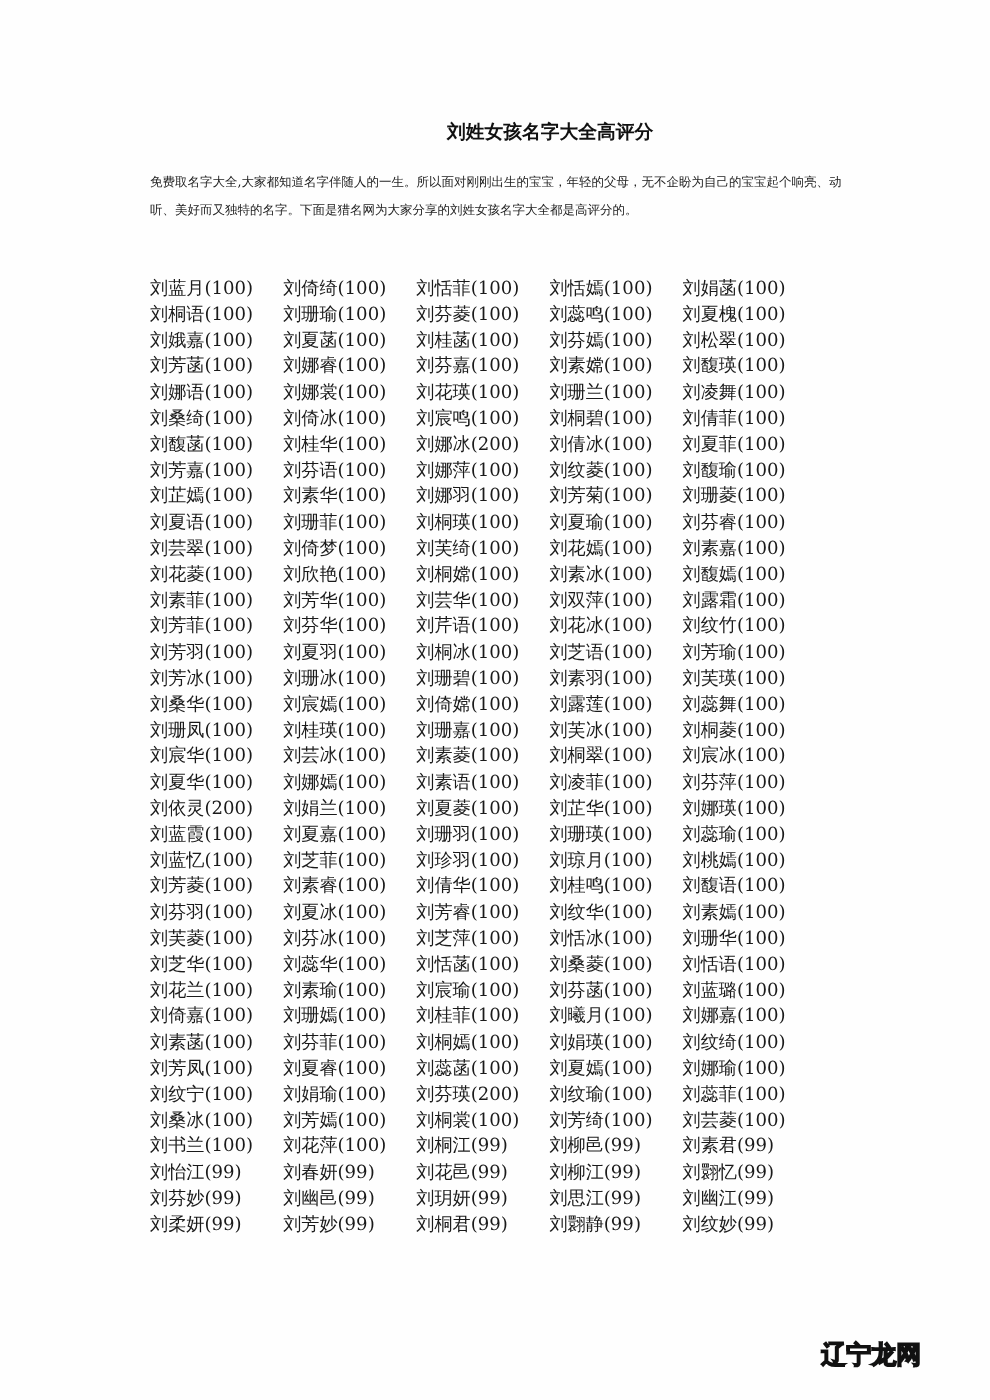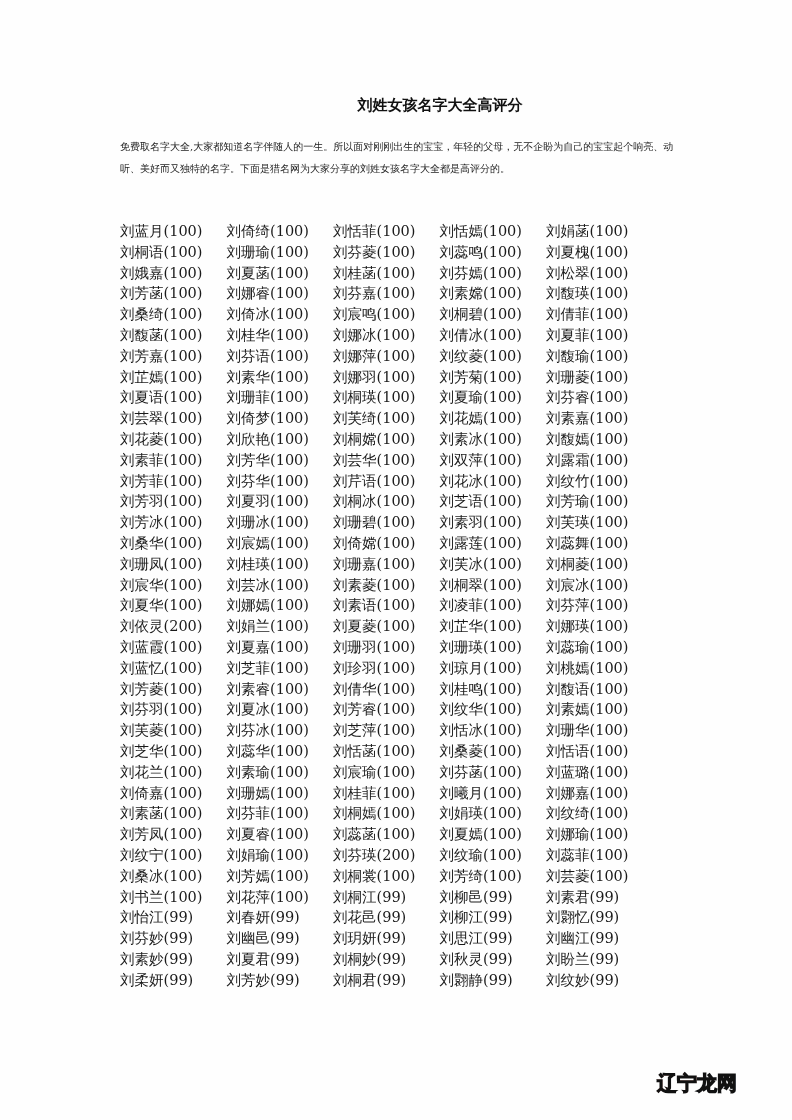--- a/index.html
+++ b/index.html
@@ -46,30 +46,37 @@
       <div class="cell">刘松翠(100)</div>
     </div>
     <div class="row">
       <div class="cell">刘芳菡(100)</div>
       <div class="cell">刘娜睿(100)</div>
       <div class="cell">刘芬嘉(100)</div>
       <div class="cell">刘素嫦(100)</div>
       <div class="cell">刘馥瑛(100)</div>
     </div>
     <div class="row">
+      <div class="cell">刘娜语(100)</div>
+      <div class="cell">刘娜裳(100)</div>
+      <div class="cell">刘花瑛(100)</div>
+      <div class="cell">刘珊兰(100)</div>
+      <div class="cell">刘凌舞(100)</div>
+    </div>
+    <div class="row">
       <div class="cell">刘桑绮(100)</div>
       <div class="cell">刘倚冰(100)</div>
       <div class="cell">刘宸鸣(100)</div>
       <div class="cell">刘桐碧(100)</div>
       <div class="cell">刘倩菲(100)</div>
     </div>
     <div class="row">
       <div class="cell">刘馥菡(100)</div>
       <div class="cell">刘桂华(100)</div>
-      <div class="cell">刘娜冰(100)</div>
+      <div class="cell">刘娜冰(200)</div>
       <div class="cell">刘倩冰(100)</div>
       <div class="cell">刘夏菲(100)</div>
     </div>
     <div class="row">
       <div class="cell">刘芳嘉(100)</div>
       <div class="cell">刘芬语(100)</div>
       <div class="cell">刘娜萍(100)</div>
       <div class="cell">刘纹菱(100)</div>
       <div class="cell">刘馥瑜(100)</div>
     </div>
@@ -263,27 +270,20 @@
       <div class="cell">刘翾忆(99)</div>
     </div>
     <div class="row">
       <div class="cell">刘芬妙(99)</div>
       <div class="cell">刘幽邑(99)</div>
       <div class="cell">刘玥妍(99)</div>
       <div class="cell">刘思江(99)</div>
       <div class="cell">刘幽江(99)</div>
     </div>
     <div class="row">
-      <div class="cell">刘素妙(99)</div>
-      <div class="cell">刘夏君(99)</div>
-      <div class="cell">刘桐妙(99)</div>
-      <div class="cell">刘秋灵(99)</div>
-      <div class="cell">刘盼兰(99)</div>
-    </div>
-    <div class="row">
       <div class="cell">刘柔妍(99)</div>
       <div class="cell">刘芳妙(99)</div>
       <div class="cell">刘桐君(99)</div>
       <div class="cell">刘翾静(99)</div>
       <div class="cell">刘纹妙(99)</div>
     </div>
   </div>
 
 <div class="logo">
   <span class="a">辽宁</span><span class="b">龙网</span>

